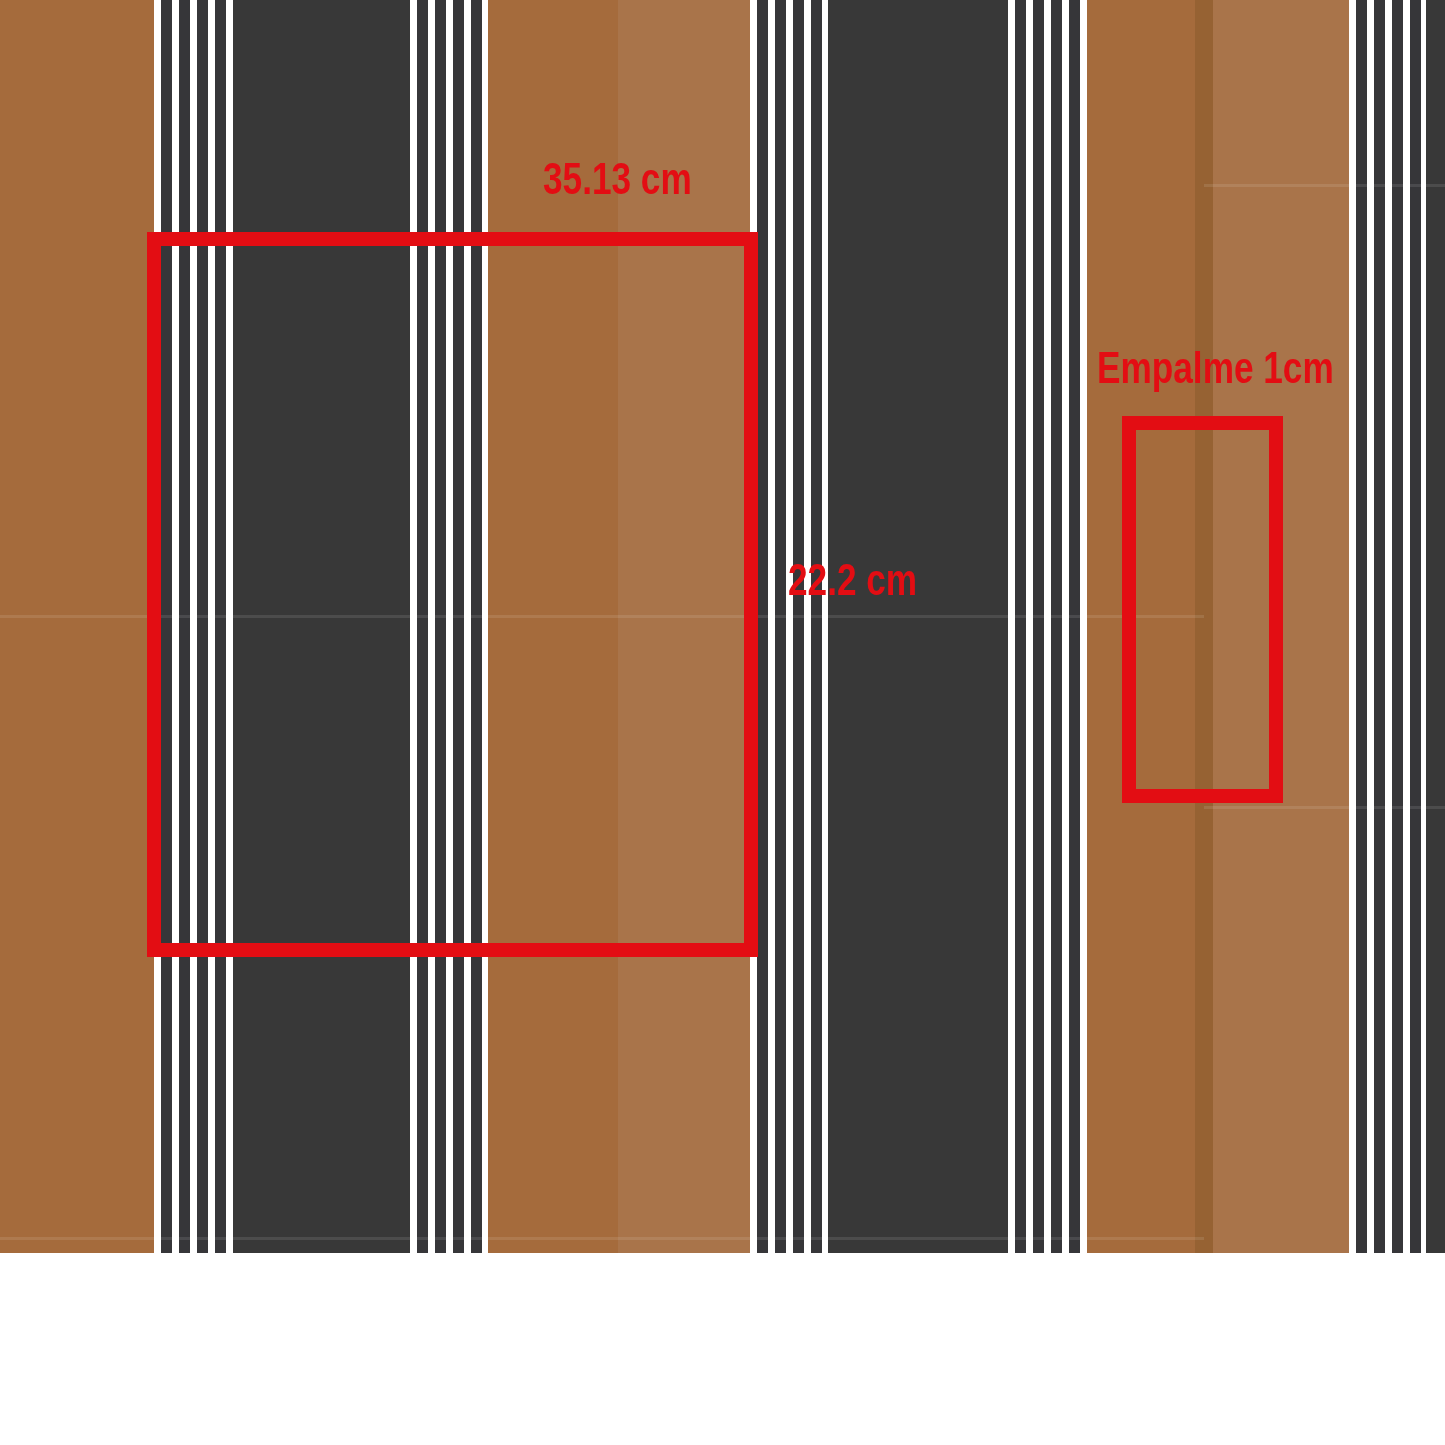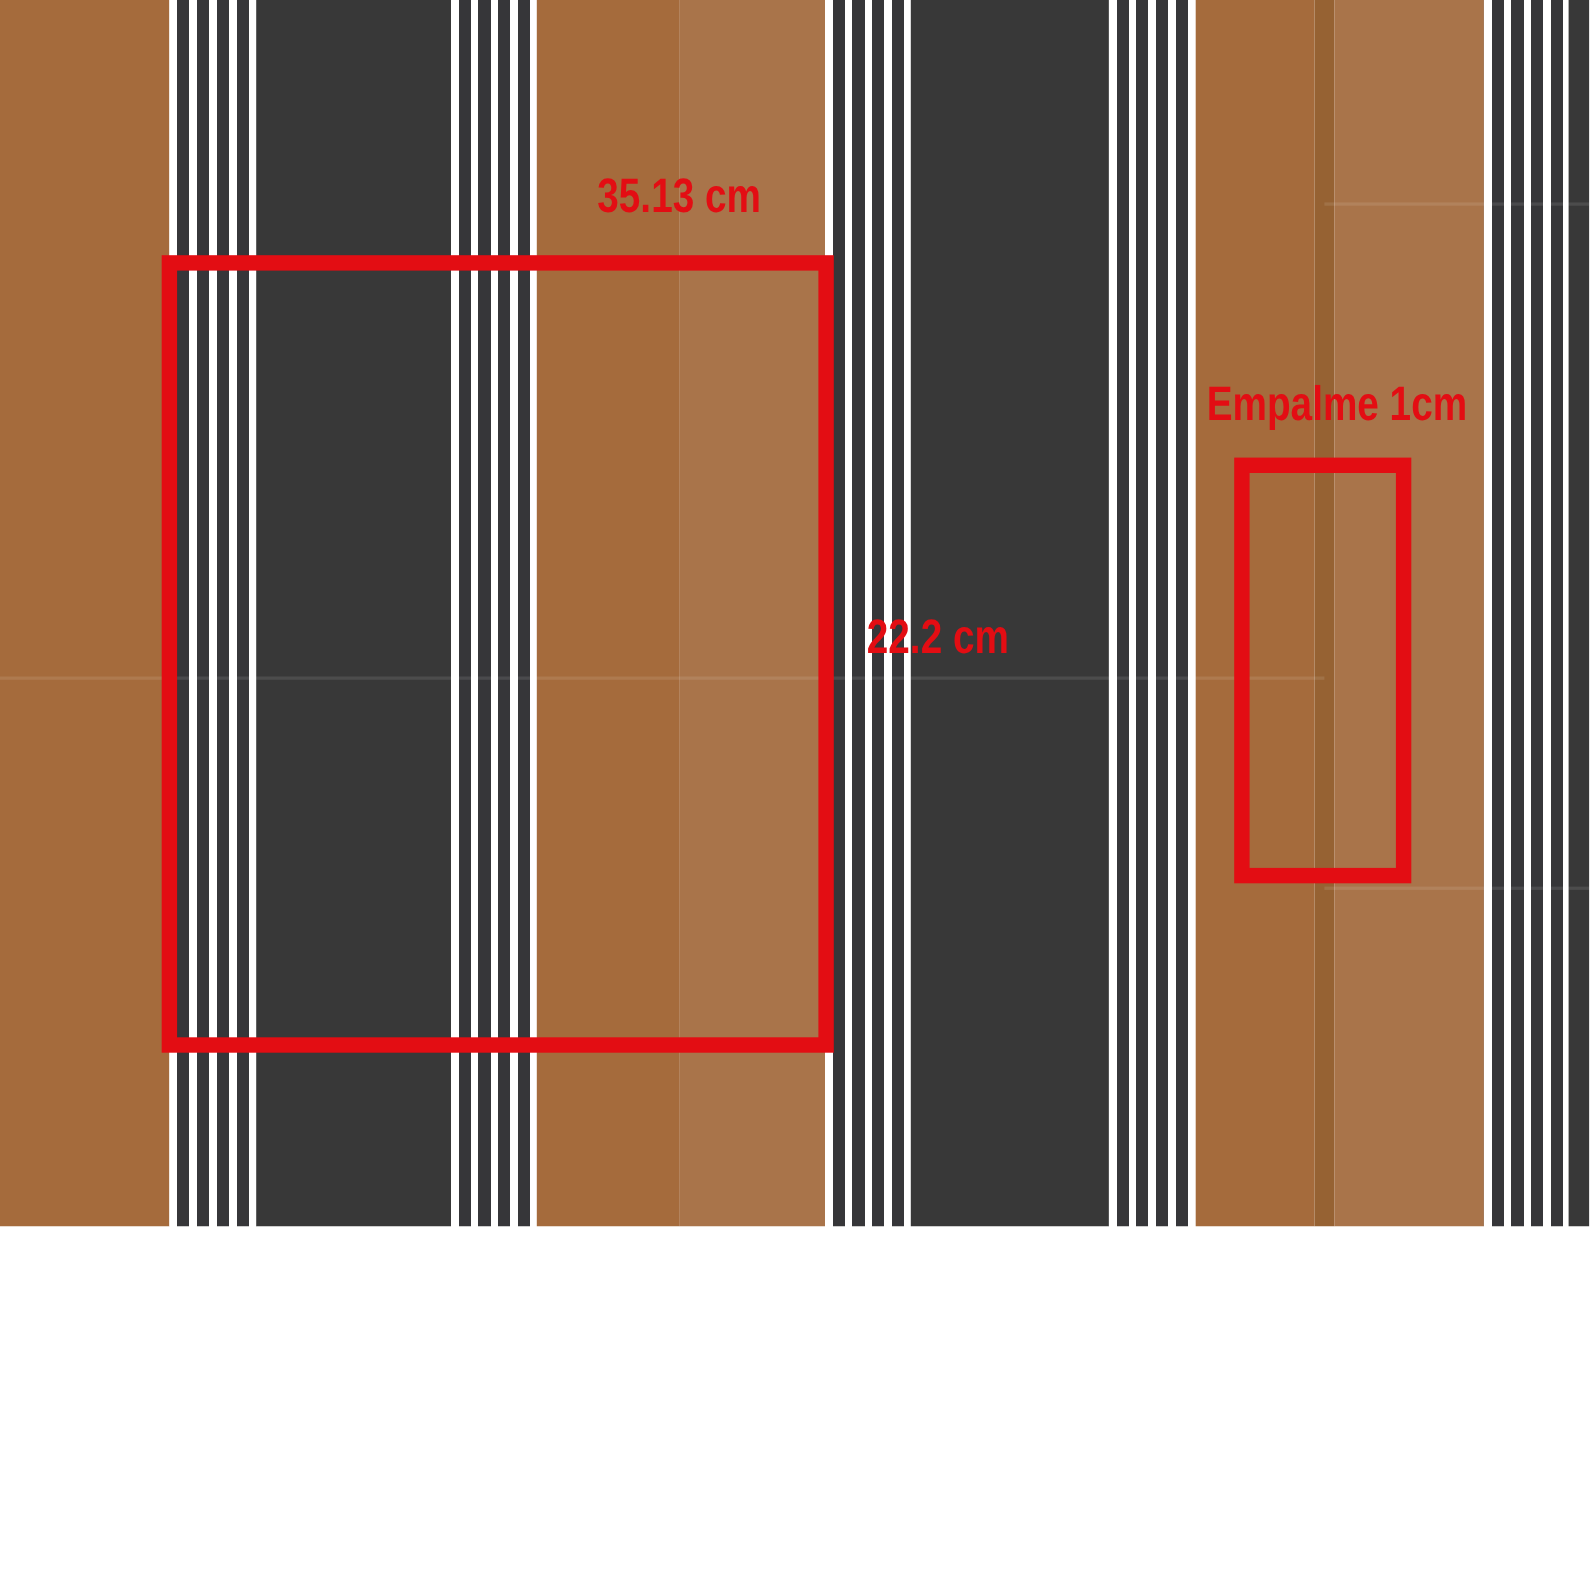--- a/index.html
+++ b/index.html
@@ -3,21 +3,21 @@
 <meta charset="utf-8">
 <style>
   * { margin: 0; padding: 0; box-sizing: border-box; }
   html, body {
     width: 1445px; height: 1445px; overflow: hidden;
     background: #ffffff;
     font-family: "Liberation Sans", sans-serif;
   }
   #canvas {
     position: relative;
-    width: 1445px; height: 1115px;
+    width: 1445px; height: 1253px;
     background: var(--pin-white, #fff);
     overflow: hidden;
   }
   .stripe {
     position: absolute;
     top: 0; height: 100%;
   }
   .seam {
     position: absolute;
     background: rgba(255, 255, 255, 0.10);

